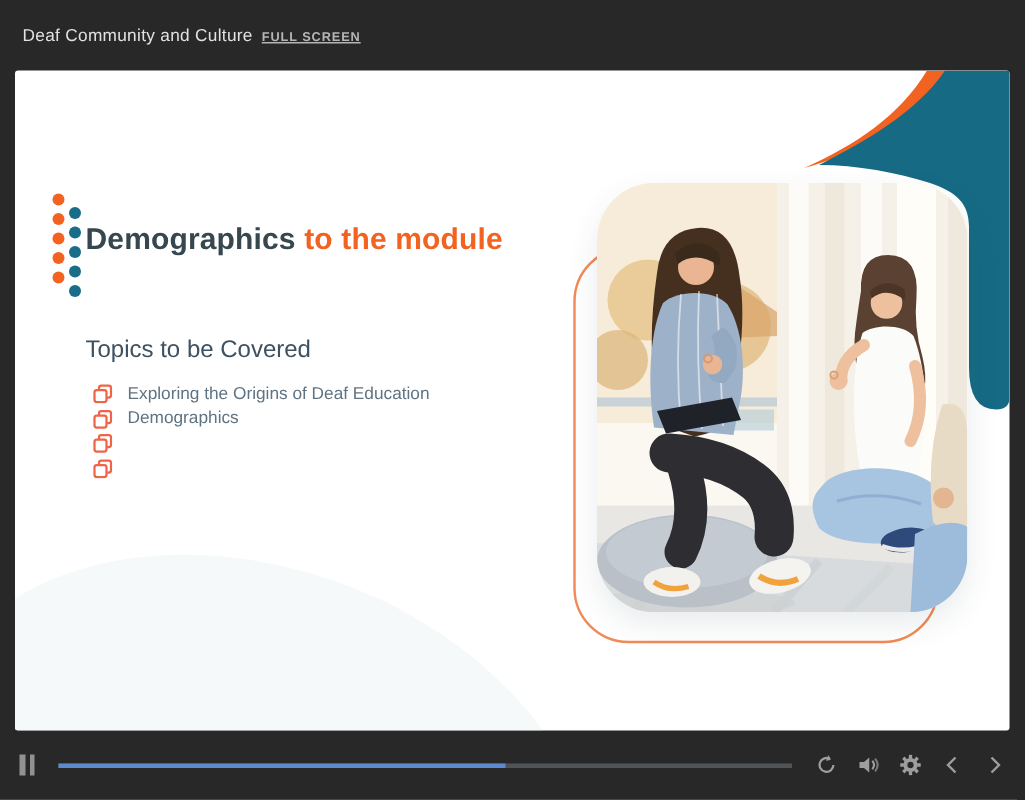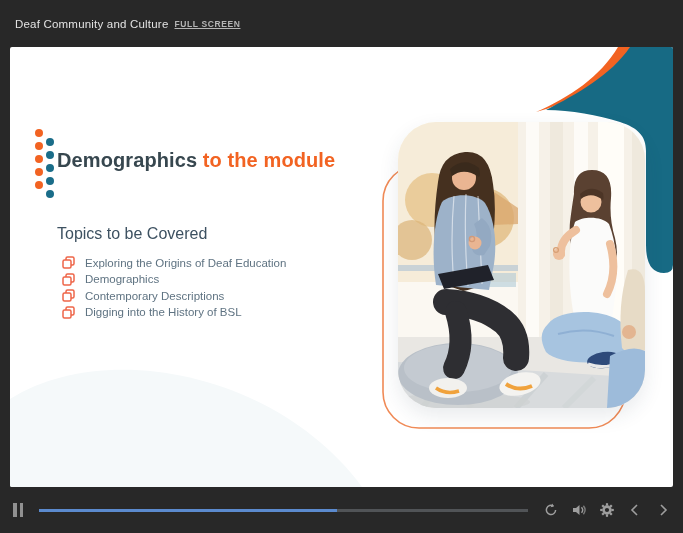--- a/index.html
+++ b/index.html
@@ -152,28 +152,26 @@
             <rect x="4" y="1" width="8" height="8" rx="1.5" fill="none" stroke="#ee6548" stroke-width="1.5"></rect>
             <rect x="1" y="4" width="8" height="8" rx="1.5" fill="#ffffff" stroke="#ee6548" stroke-width="1.5"></rect>
           </svg>
         <span>Demographics</span>
       </li>
       <li>
         <svg class="topic-icon" width="13" height="13" viewBox="0 0 13 13">
             <rect x="4" y="1" width="8" height="8" rx="1.5" fill="none" stroke="#ee6548" stroke-width="1.5"></rect>
             <rect x="1" y="4" width="8" height="8" rx="1.5" fill="#ffffff" stroke="#ee6548" stroke-width="1.5"></rect>
           </svg>
-        <span>Contemporary Descriptions</span>
-      </li>
-      <li>
-        <svg class="topic-icon" width="13" height="13" viewBox="0 0 13 13">
-            <rect x="4" y="1" width="8" height="8" rx="1.5" fill="none" stroke="#ee6548" stroke-width="1.5"></rect>
-            <rect x="1" y="4" width="8" height="8" rx="1.5" fill="#ffffff" stroke="#ee6548" stroke-width="1.5"></rect>
-          </svg>
-        <span>Digging into the History of BSL</span>
+      </li>
+      <li>
+        <svg class="topic-icon" width="13" height="13" viewBox="0 0 13 13">
+            <rect x="4" y="1" width="8" height="8" rx="1.5" fill="none" stroke="#ee6548" stroke-width="1.5"></rect>
+            <rect x="1" y="4" width="8" height="8" rx="1.5" fill="#ffffff" stroke="#ee6548" stroke-width="1.5"></rect>
+          </svg>
       </li>
     </ul>
 
     <div class="photo">
       <svg width="247" height="286" viewBox="0 0 247 286">
 
         <rect width="247" height="286" fill="#fbf8f2"></rect>
         <rect x="0" y="0" width="132" height="160" fill="#f6ecd9"></rect>
         <circle cx="34" cy="78" r="27" fill="#e8c78f" opacity=".85"></circle>
         <circle cx="86" cy="96" r="30" fill="#e2bd82" opacity=".8"></circle>

